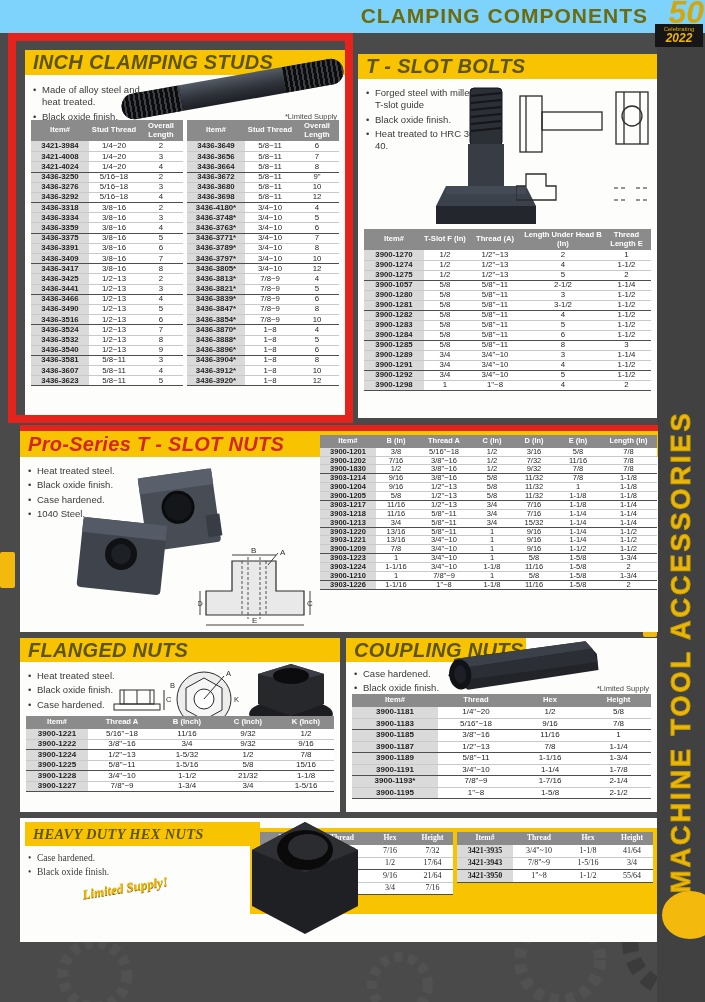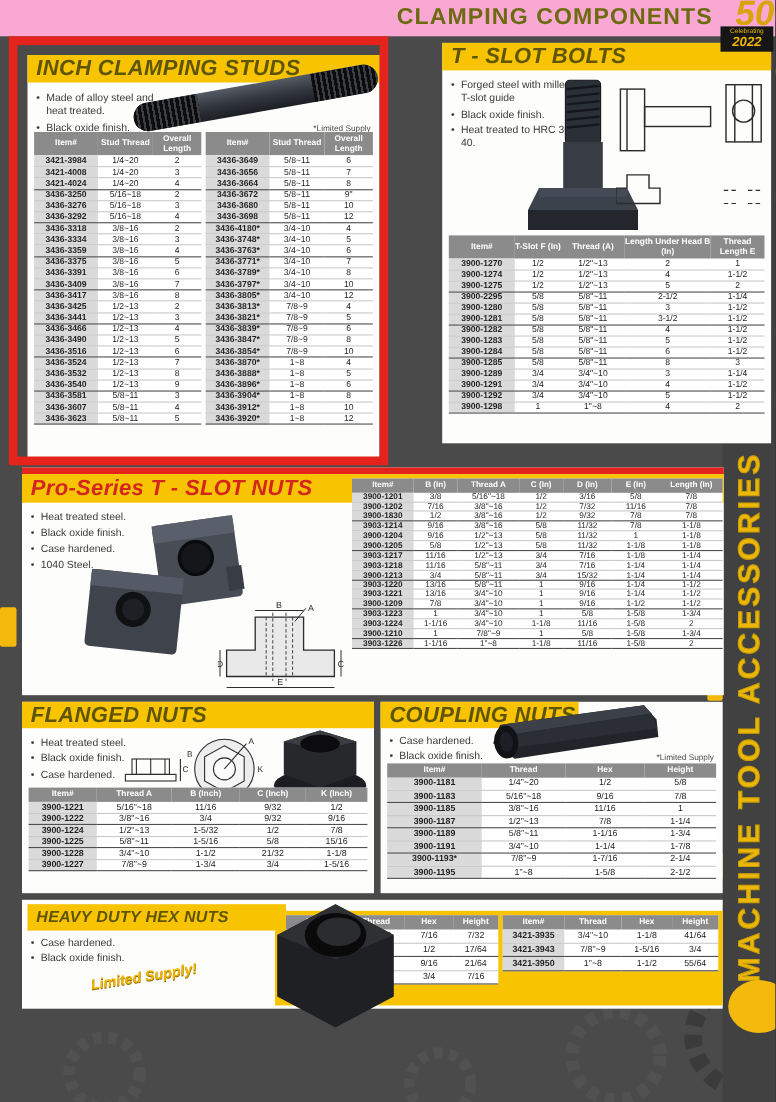--- a/index.html
+++ b/index.html
@@ -1,21 +1,21 @@
 <!DOCTYPE html>
 <html><head>
 <meta charset="utf-8">
 <style>
   * { margin:0; padding:0; box-sizing:border-box; }
   html,body { background:#2e2e2e; }
   body { font-family:"Liberation Sans", sans-serif; }
   .page { position:relative; width:705px; height:1002px; background:#4a4a4a; overflow:hidden; margin:0 auto; }
 
   
-  .top-header { position:absolute; left:0; top:0; width:705px; height:33px; background:#f9a8d4; z-index:20; }
+  .top-header { position:absolute; left:0; top:0; width:705px; height:33px; background:#7dd3fc; z-index:20; }
   .header-title { position:absolute; right:57px; top:4px; font-size:21px; font-weight:bold; color:#6d6b10; letter-spacing:1px; }
   .badge { position:absolute; right:0; top:0; width:52px; height:50px; z-index:60; }
   .badge-50 { position:absolute; right:1px; top:-6px; font-size:32px; font-weight:bold; font-style:italic; color:#d8a400; opacity:.95; }
   .badge-black { position:absolute; right:2px; top:24px; width:48px; height:23px; background:#161616; text-align:center; }
   .badge-line1 { font-size:6px; color:#e8b400; margin-top:2px; }
   .badge-line2 { font-size:12px; font-weight:bold; font-style:italic; color:#f0b400; line-height:1; }
 
   .sidebar { position:absolute; left:657px; top:33px; width:48px; height:969px; background:#414141; z-index:2; }
   .sidebar-text { position:absolute; left:666px; top:893px; transform:rotate(-90deg); transform-origin:0 0; width:520px; font-size:27px; letter-spacing:3px; color:#edb709; white-space:nowrap; z-index:6; font-weight:bold; -webkit-text-stroke:1px #caa000; }
   .page-badge { position:absolute; left:662px; top:891px; width:56px; height:48px; background:#f3b90c; border-radius:50%; z-index:30; }
@@ -382,21 +382,21 @@
           </tr>
           <tr>
             <td class="item">3436-3920*</td>
             <td>1~8</td>
             <td>12</td>
           </tr>
         </tbody>
       </table>
   </div>
 
-  <div class="panel" style="left:358px;top:39px;width:299px;height:364px;margin-left:44px;">
+  <div class="panel" style="left:358px;top:54px;width:299px;height:364px;">
     <div class="title-bar" style="width:100%;height:25px;">
       <span class="title-text">T - SLOT BOLTS</span>
     </div>
     <ul class="bullets" style="left:8px;top:33px;width:112px;">
         <li>Forged steel with milled T-slot guide</li>
         <li>Black oxide finish.</li>
         <li>Heat treated to HRC 36-40.</li>
       </ul>
     <svg class="photo" style="left:70px;top:30px;" width="115" height="148" viewBox="0 0 115 148">
       <rect x="42" y="4" width="32" height="58" rx="4" fill="#2b2f36"></rect>
@@ -465,21 +465,21 @@
             <td>1-1/2</td>
           </tr>
           <tr>
             <td class="item">3900-1275</td>
             <td>1/2</td>
             <td>1/2"~13</td>
             <td>5</td>
             <td>2</td>
           </tr>
           <tr>
-            <td class="item">3900-2295</td>
+            <td class="item">3900-1057</td>
             <td>5/8</td>
             <td>5/8"~11</td>
             <td>2-1/2</td>
             <td>1-1/4</td>
           </tr>
           <tr>
             <td class="item">3900-1280</td>
             <td>5/8</td>
             <td>5/8"~11</td>
             <td>3</td>
@@ -944,21 +944,21 @@
           <tr>
             <td class="item">3900-1195</td>
             <td>1"~8</td>
             <td>1-5/8</td>
             <td>2-1/2</td>
           </tr>
         </tbody>
       </table>
   </div>
 
-  <div class="panel" style="left:20px;top:818px;width:637px;height:99px;">
+  <div class="panel" style="left:20px;top:818px;width:637px;height:124px;font-family:Liberation Serif, serif;">
     <div class="yellow-band" style="left:230px;top:10px;width:407px;height:86px;"></div>
     <div class="title-bar" style="left:5px;top:4px;width:235px;height:24px;position:absolute;">
       <span class="title-text" style="font-size:14.5px;">HEAVY DUTY HEX NUTS</span>
     </div>
     <ul class="bullets" style="left:8px;top:34px;width:110px;">
         <li>Case hardened.</li>
         <li>Black oxide finish.</li>
       </ul>
     <div class="limited-script" style="left:62px;top:62px;">Limited Supply!</div>
     <svg class="photo" style="left:222px;top:2px;z-index:3;" width="126" height="116" viewBox="0 0 126 116">

